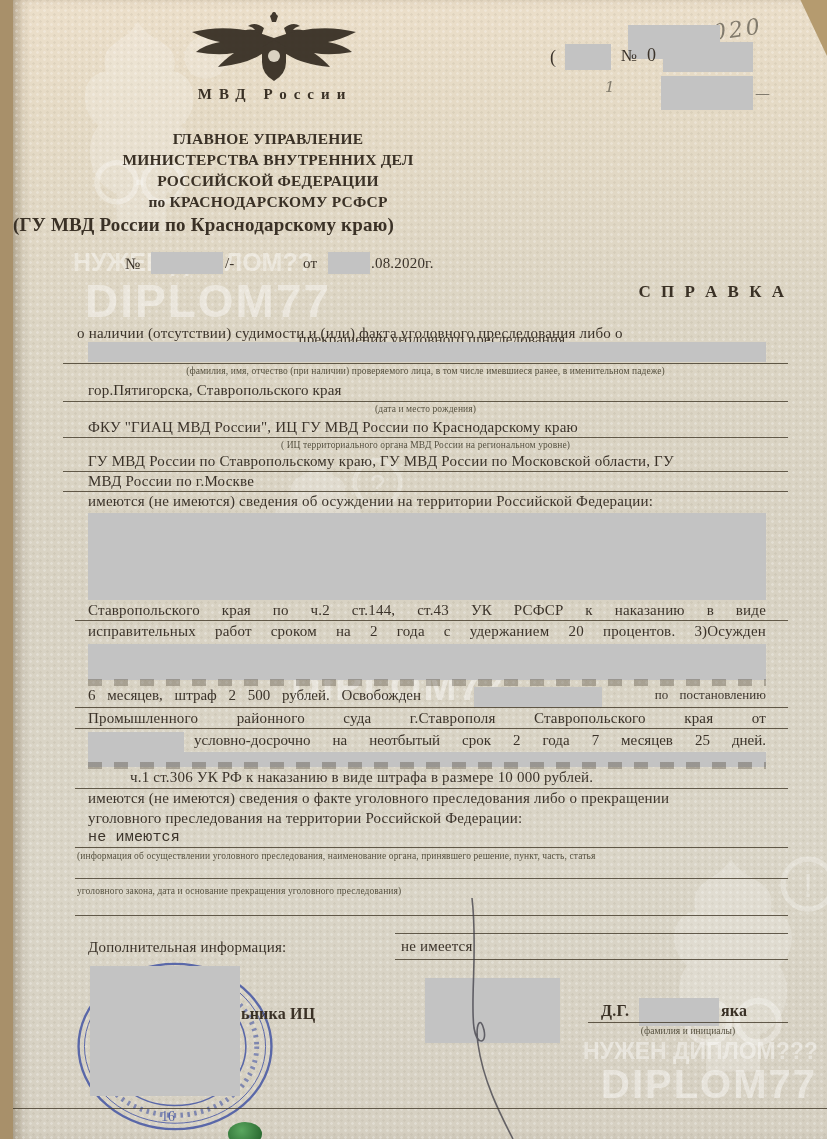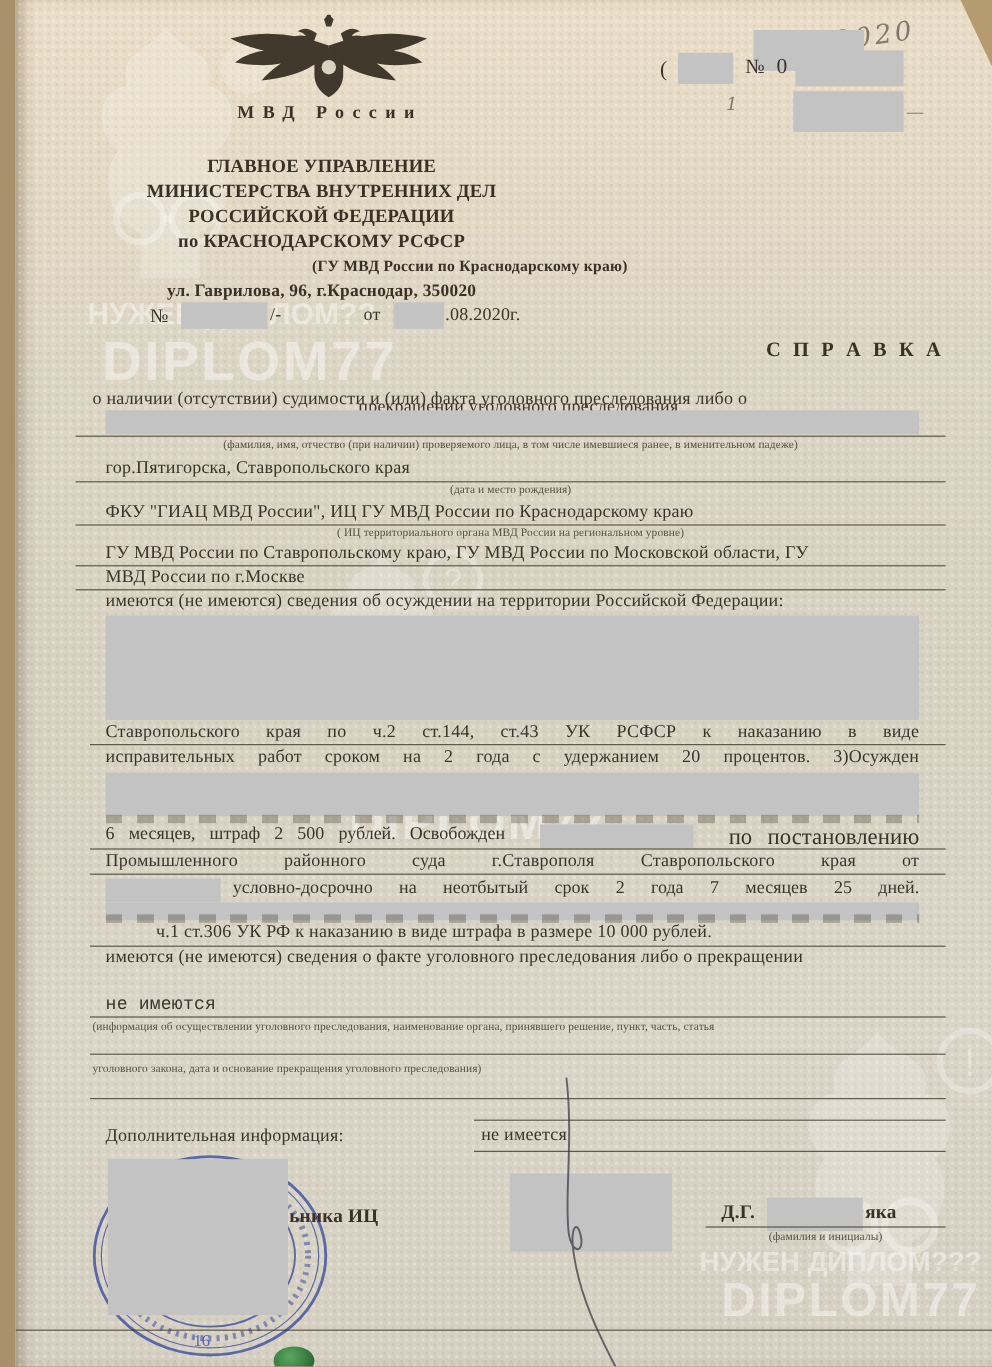--- a/index.html
+++ b/index.html
@@ -78,22 +78,21 @@
       <path d="M86 28 l12 7 v15 q0 12 -12 19 q-12 -7 -12 -19 v-15 z"></path>
       <circle cx="86" cy="44" r="6" fill="#d9d2c2"></circle>
     </g>
   </svg>
   <div class="t hdr" style="left:0;top:86px;width:524px;text-align:center;font-size:15px;letter-spacing:7px;">МВД России</div>
 
   <div class="t hdr" style="left:0;top:130px;width:510px;text-align:center;font-size:15.5px;">ГЛАВНОЕ УПРАВЛЕНИЕ</div>
   <div class="t hdr" style="left:0;top:151px;width:510px;text-align:center;font-size:15.5px;">МИНИСТЕРСТВА ВНУТРЕННИХ ДЕЛ</div>
   <div class="t hdr" style="left:0;top:172px;width:510px;text-align:center;font-size:15.5px;">РОССИЙСКОЙ ФЕДЕРАЦИИ</div>
   <div class="t hdr" style="left:0;top:193px;width:510px;text-align:center;font-size:15.5px;">по КРАСНОДАРСКОМУ РСФСР</div>
-  <div class="t hdr" style="left:0;top:214px;width:510px;text-align:right;font-size:13px;">(ГУ МВД России по Краснодарскому краю)</div>
-  <div class="t hdr" style="left:0;top:235px;width:510px;text-align:center;font-size:14.5px;">ул. Гаврилова, 96, г.Краснодар, 350020</div>
+  <div class="t hdr" style="left:0;top:214px;width:510px;text-align:left;font-size:19px;">(ГУ МВД России по Краснодарскому краю)</div>
 
   <div class="t" style="left:112px;top:255px;font-size:16px;">№</div>
   <div class="redact" style="left:138px;top:252px;width:72px;height:22px;"></div>
   <div class="t" style="left:212px;top:255px;">/-</div>
   <div class="t" style="left:290px;top:255px;">от</div>
   <div class="redact" style="left:315px;top:252px;width:42px;height:22px;"></div>
   <div class="t" style="left:358px;top:255px;">.08.2020г.</div>
 
   <div class="hand" style="left:682px;top:18px;font-size:22px;transform:rotate(-8deg);letter-spacing:3px;">2020</div>
   <div class="redact" style="left:615px;top:25px;width:92px;height:34px;"></div>
@@ -134,39 +133,40 @@
   <div class="t just" style="left:75px;top:602px;width:678px;">Ставропольского края по ч.2 ст.144, ст.43 УК РСФСР к наказанию в виде</div>
   <div class="rule" style="left:62px;top:620px;width:713px;"></div>
   <div class="t just" style="left:75px;top:623px;width:678px;">исправительных работ сроком на 2 года с удержанием 20 процентов. 3)Осужден</div>
 
   <div class="redact" style="left:75px;top:644px;width:678px;height:36px;"></div>
   <div class="strip" style="left:75px;top:679px;width:678px;"></div>
 
   <div style="position:absolute;left:75px;top:687px;width:678px;display:flex;justify-content:space-between;align-items:flex-start;">
     <span class="hdr" style="position:static;font-weight:normal;color:#3b332a;font-size:15px;word-spacing:8px;">6 месяцев, штраф 2 500 рублей. Освобожден</span>
     <span class="redact" style="position:static;width:128px;height:20px;flex:0 0 auto;margin:0 6px;"></span>
-    <span style="font-size:19px;color:#3b332a;word-spacing:8px;">по постановлению</span>
+    <span style="font-size:13px;color:#3b332a;word-spacing:8px;">по постановлению</span>
   </div>
   <div class="rule" style="left:62px;top:707px;width:713px;"></div>
 
   <div class="t just" style="left:75px;top:710px;width:678px;">Промышленного районного суда г.Ставрополя Ставропольского края от</div>
   <div class="rule" style="left:62px;top:728px;width:713px;"></div>
 
   <div style="position:absolute;left:75px;top:732px;width:678px;display:flex;align-items:flex-start;">
     <span class="redact" style="position:static;width:96px;height:20px;flex:0 0 auto;margin-right:10px;"></span>
     <span class="just" style="flex:1;font-size:15px;color:#3b332a;">условно-досрочно на неотбытый срок 2 года 7 месяцев 25 дней.</span>
   </div>
 
   <div class="redact" style="left:75px;top:752px;width:678px;height:15px;"></div>
   <div class="strip" style="left:75px;top:762px;width:678px;"></div>
 
   <div class="t" style="left:75px;top:769px;margin-left:42px;">ч.1 ст.306 УК РФ к наказанию в виде штрафа в размере 10 000 рублей.</div>
   <div class="rule" style="left:62px;top:788px;width:713px;"></div>
 
   <div class="t" style="left:75px;top:790px;">имеются (не имеются) сведения о факте уголовного преследования либо о прекращении</div>
+  <div class="t" style="left:75px;top:810px;">уголовного преследования на территории Российской Федерации:</div>
   <div class="t" style="left:75px;top:829px;font-family:Liberation Mono, monospace;">не имеются</div>
   <div class="rule" style="left:62px;top:847px;width:713px;"></div>
   <div class="cap" style="left:64px;top:851px;">(информация об осуществлении уголовного преследования, наименование органа, принявшего решение, пункт, часть, статья</div>
   <div class="rule" style="left:62px;top:878px;width:713px;"></div>
   <div class="cap" style="left:64px;top:886px;">уголовного закона, дата и основание прекращения уголовного преследования)</div>
   <div class="rule" style="left:62px;top:915px;width:713px;"></div>
 
   <div class="t" style="left:75px;top:939px;">Дополнительная информация:</div>
   <div class="rule" style="left:382px;top:933px;width:393px;"></div>
   <div class="t" style="left:388px;top:938px;">не имеется</div>

